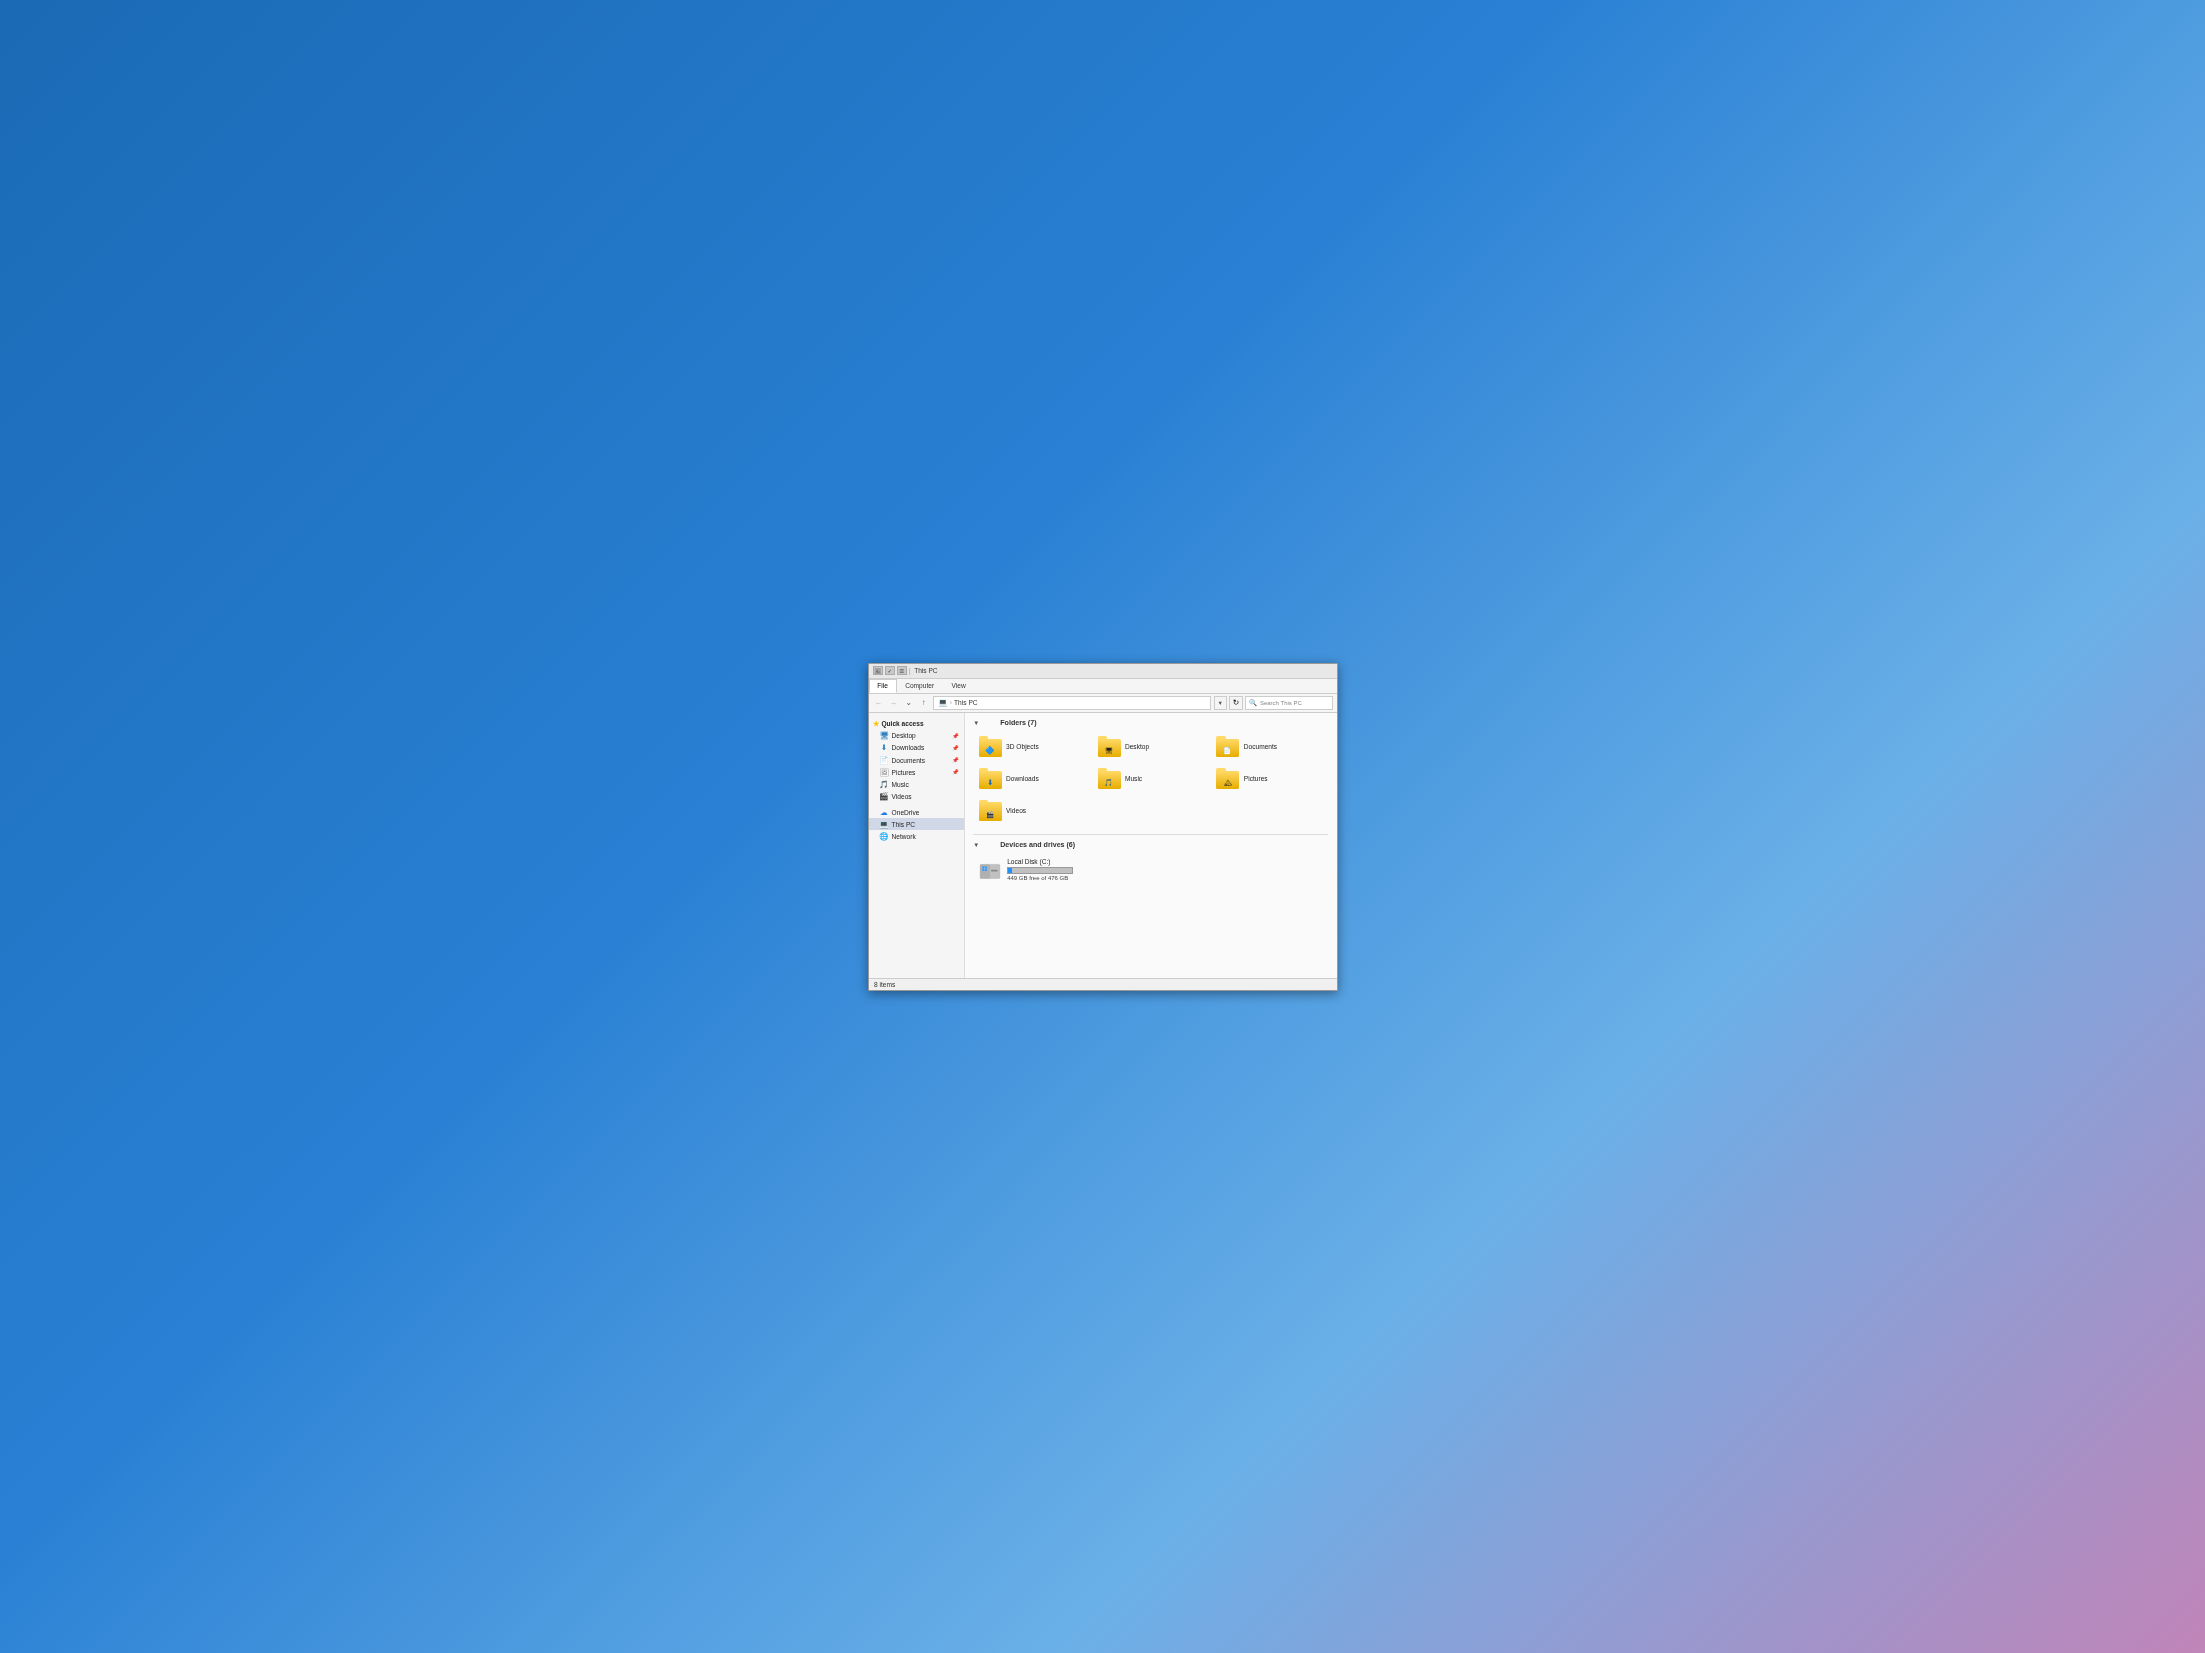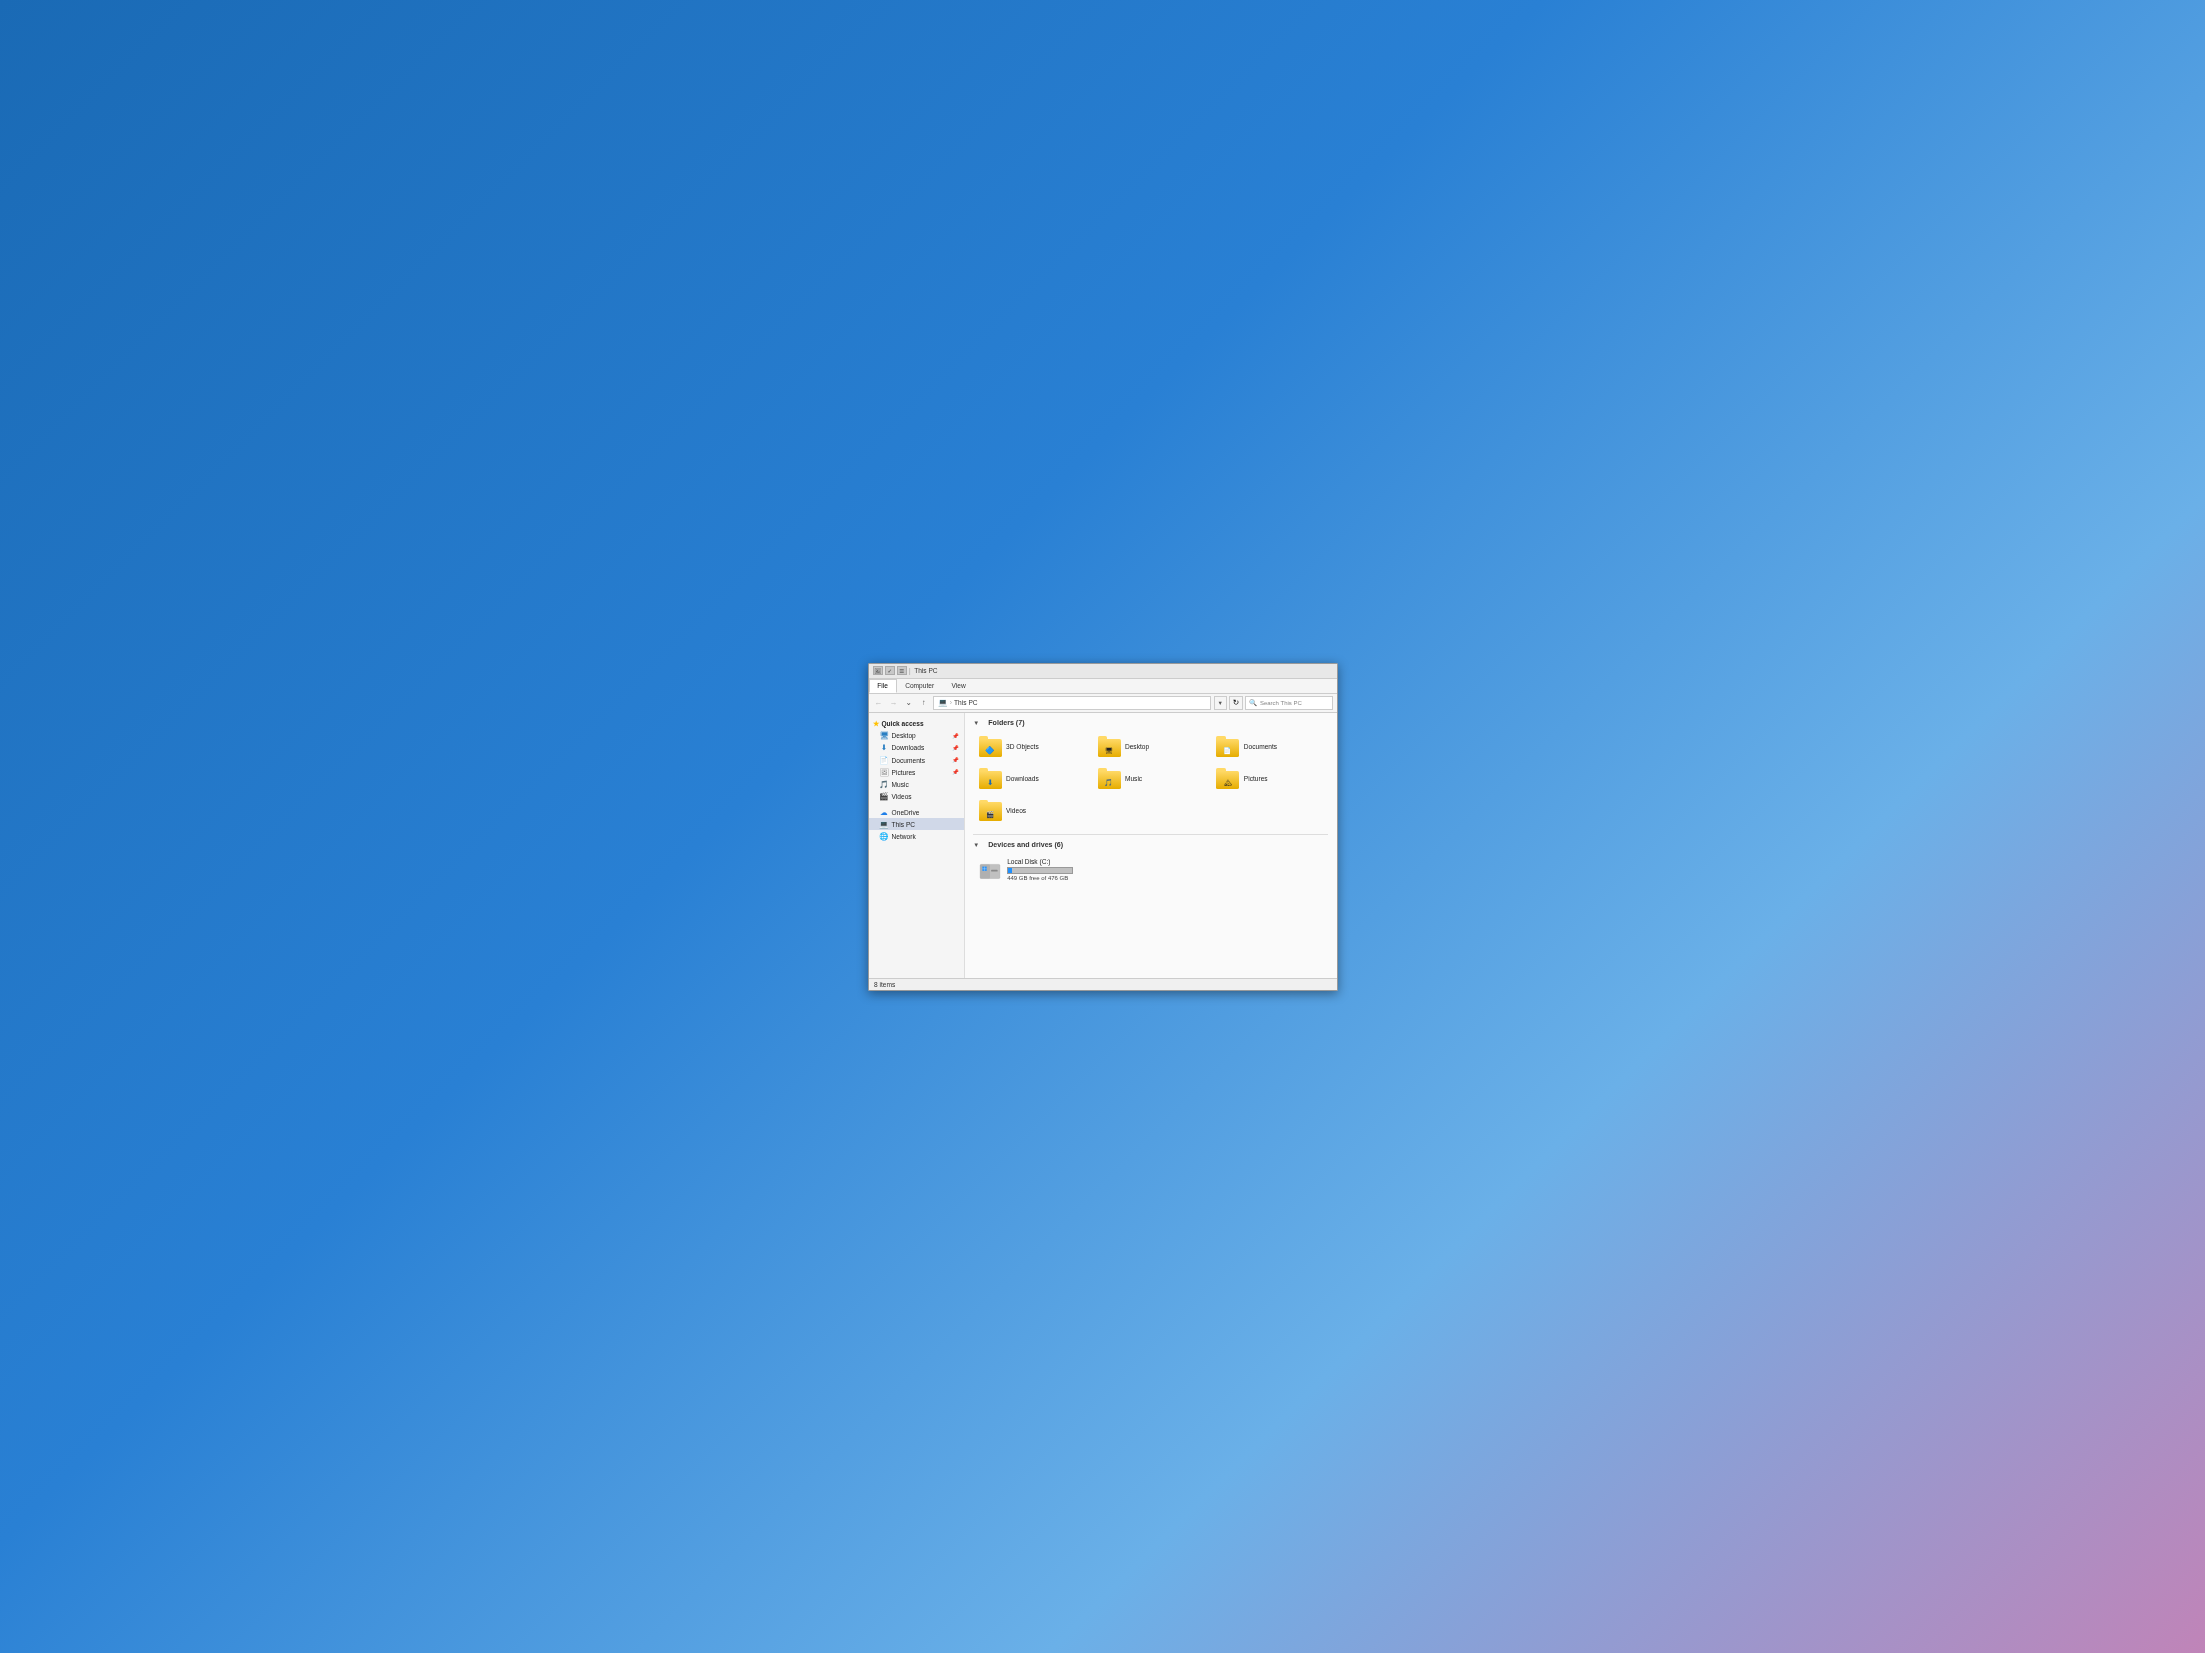--- a/index.html
+++ b/index.html
@@ -224,21 +224,21 @@
     .content {
       flex: 1;
       background: #fafafa;
       overflow-y: auto;
       padding: 5.5px 8.8px;
     }
 
     .section-header {
       display: flex;
       align-items: center;
-      gap: 9px;
+      gap: 21px;
       font-size: 7.1px;
       color: #333;
       font-weight: 600;
       margin-bottom: 5.5px;
       cursor: pointer;
     }
     .section-header .chevron { font-size: 6px; color: #555; }
 
     
     .folder-grid {

